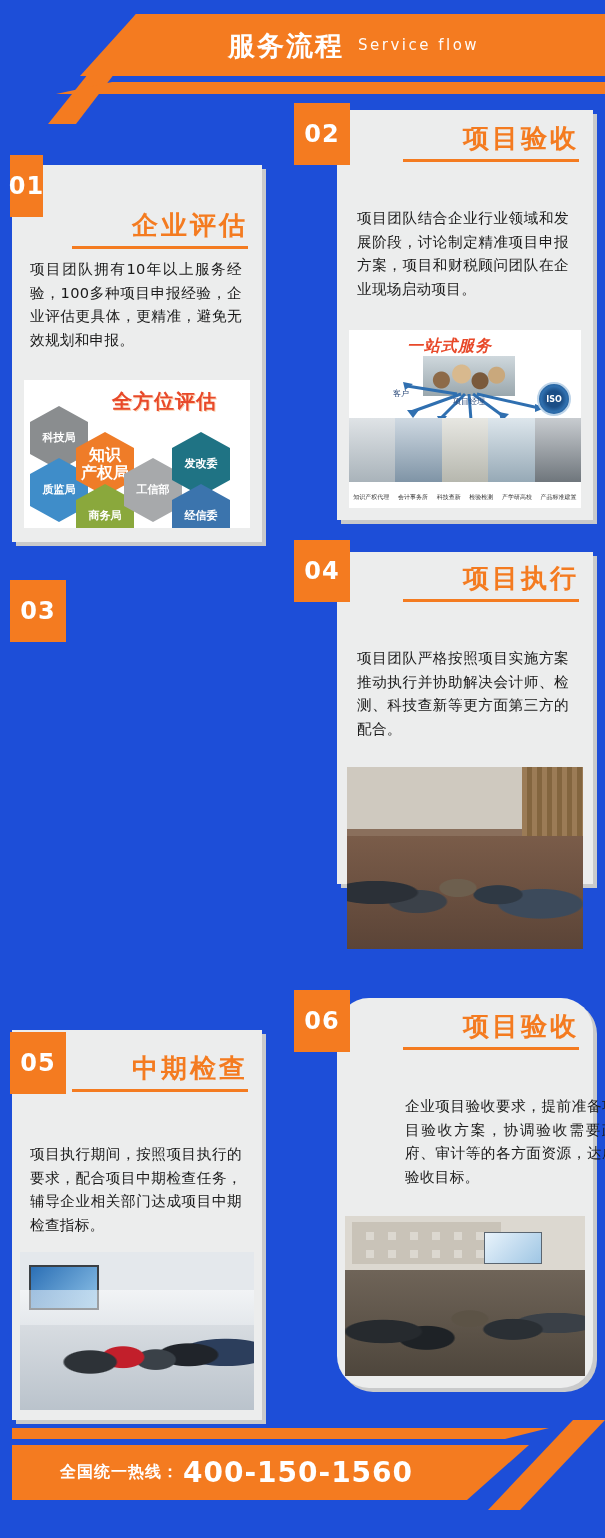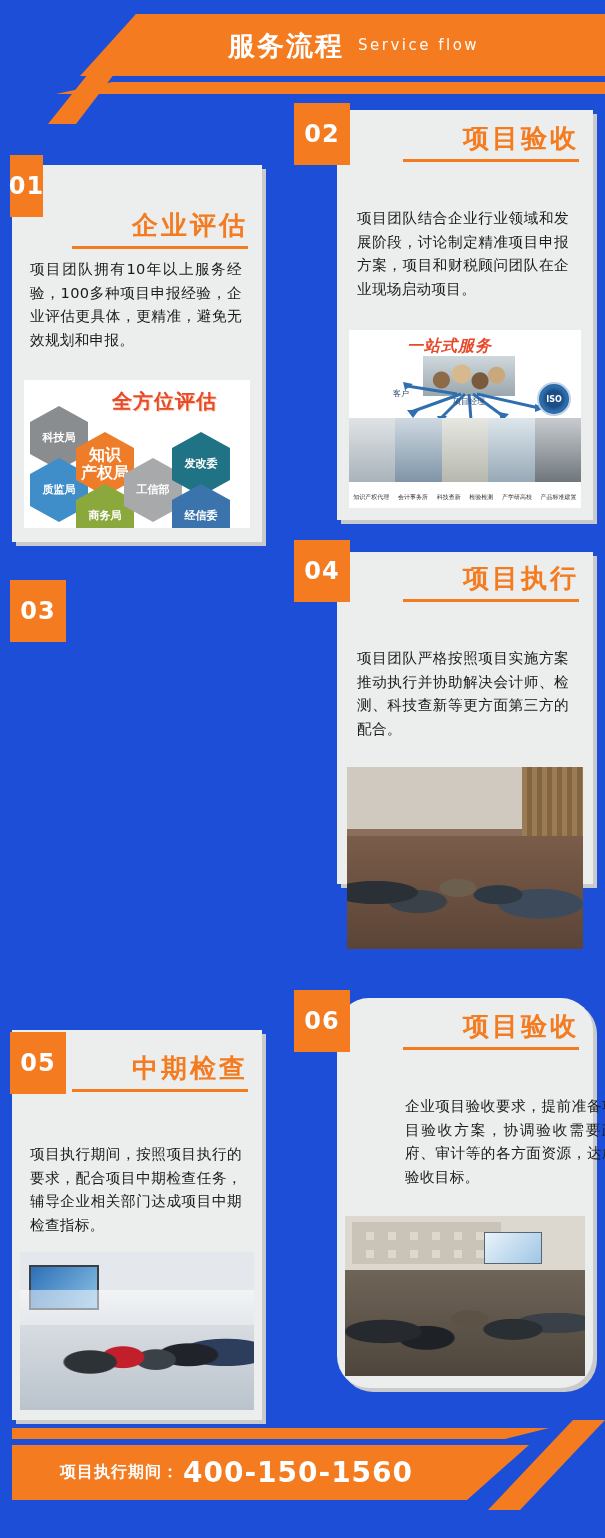--- a/index.html
+++ b/index.html
@@ -513,18 +513,18 @@
       <div class="ph-screen"></div>
     </div>
   </div>
   <div class="badge" id="badge-06">06</div>
 
   <div class="footer">
     <div class="footer-stripe"></div>
     <div class="footer-band"></div>
     <div class="footer-wedge"></div>
     <div class="footer-text">
-      <span class="footer-label">项目执行期间：</span>
+      <span class="footer-label">全国统一热线：</span>
       <span class="footer-phone">400-150-1560</span>
     </div>
   </div>
 
 </div>
 
 </body></html>

